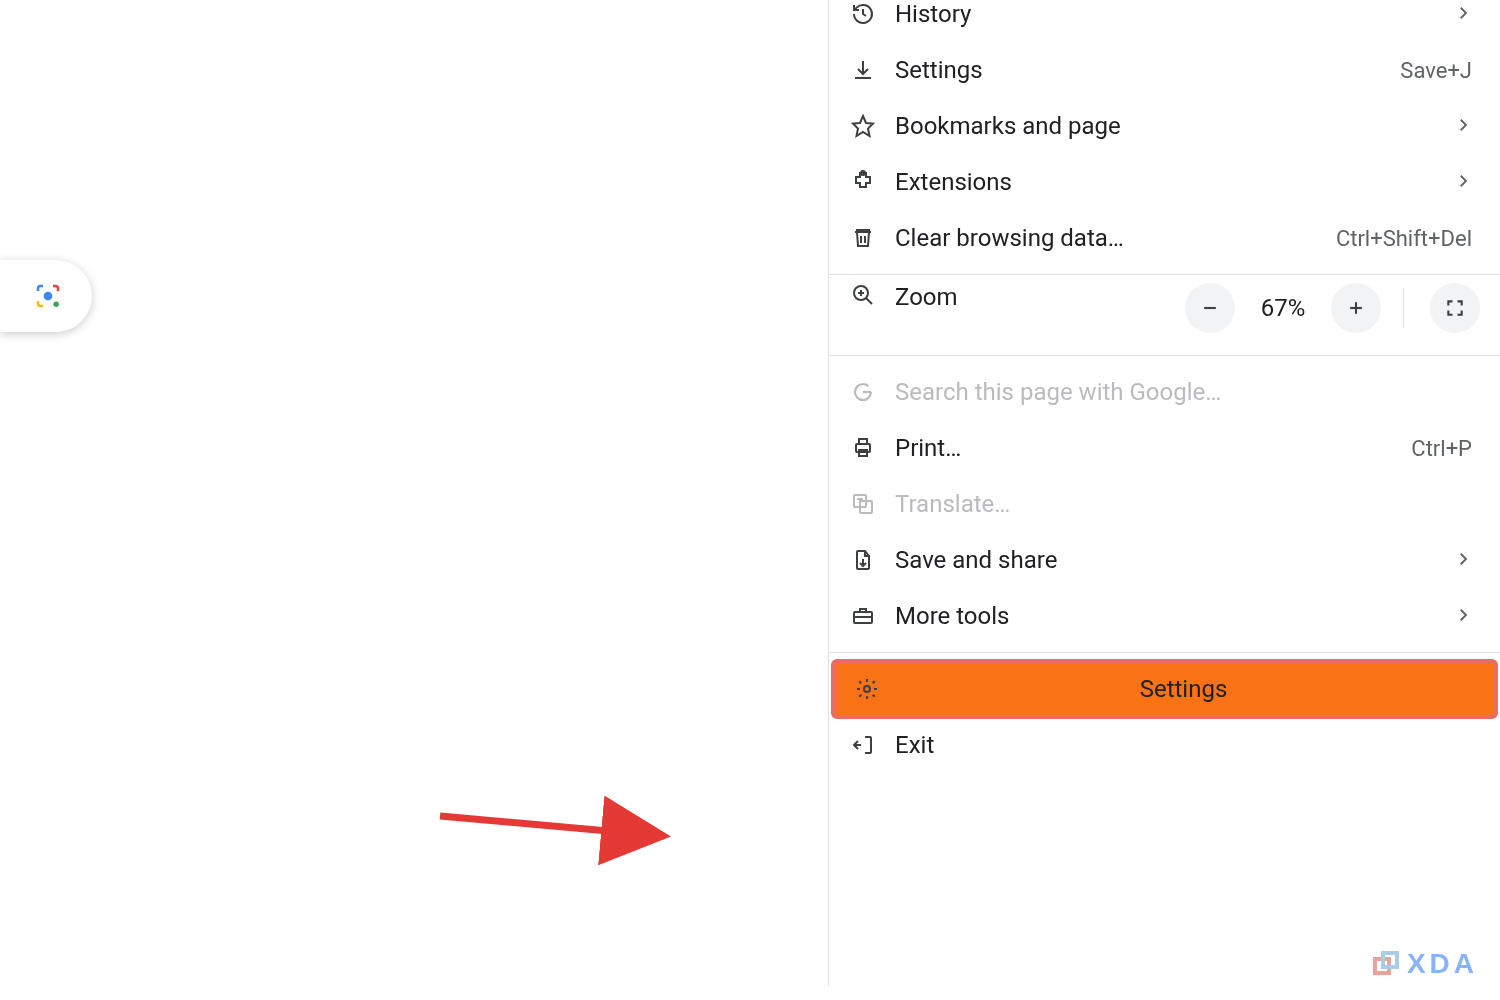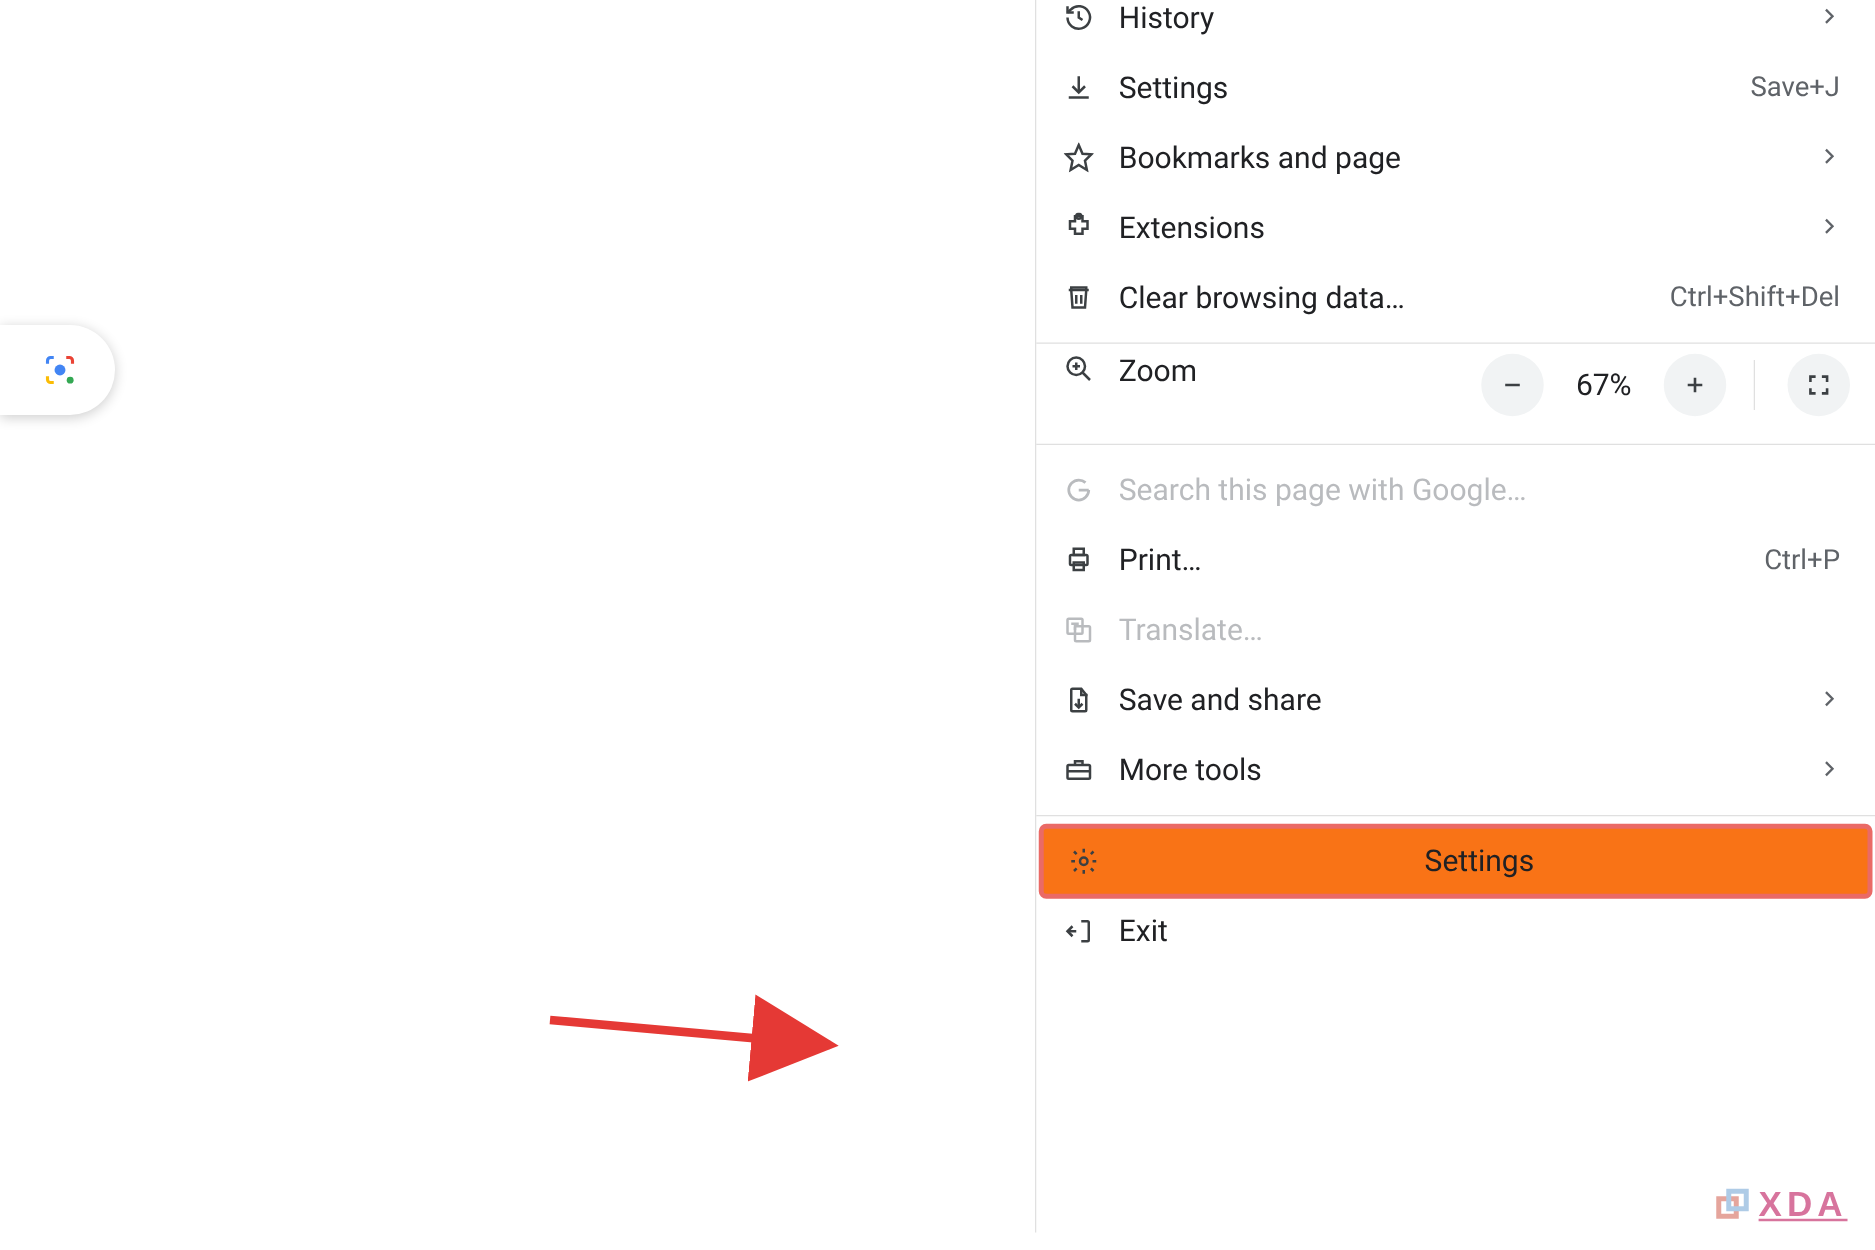--- a/index.html
+++ b/index.html
@@ -48,21 +48,21 @@
     outline:4px solid #ea6a66;
     outline-offset:-2px;
     border-radius:4px;
     margin:0 4px;
     text-align:center;
   }
   
   .arrow-svg { position:absolute; left:434px; top:788px; width:250px; height:80px; pointer-events:none; }
 
   
-  .watermark { position:absolute; right:22px; bottom:20px; display:flex; align-items:center; opacity:.6; font-weight:700; font-family: Arial, sans-serif; letter-spacing:4px; font-size:28px; color:#be185d;text-decoration:underline; }
+  .watermark { position:absolute; right:22px; bottom:20px; display:flex; align-items:center; opacity:.6; font-weight:700; font-family: Arial, sans-serif; letter-spacing:4px; font-size:28px; color:#3b82f6; }
   .watermark .sq-outer { position:relative; width:26px; height:26px; margin-right:8px; }
   .watermark .sq1 { position:absolute; left:0; top:6px; width:18px; height:18px; border:4px solid #d46a5c; }
   .watermark .sq2 { position:absolute; left:8px; top:0; width:18px; height:18px; border:4px solid #7aa9d6; }
 
   
   .crop-offset { margin-top:-14px; }
 </style>
 </head>
 <body>
 

